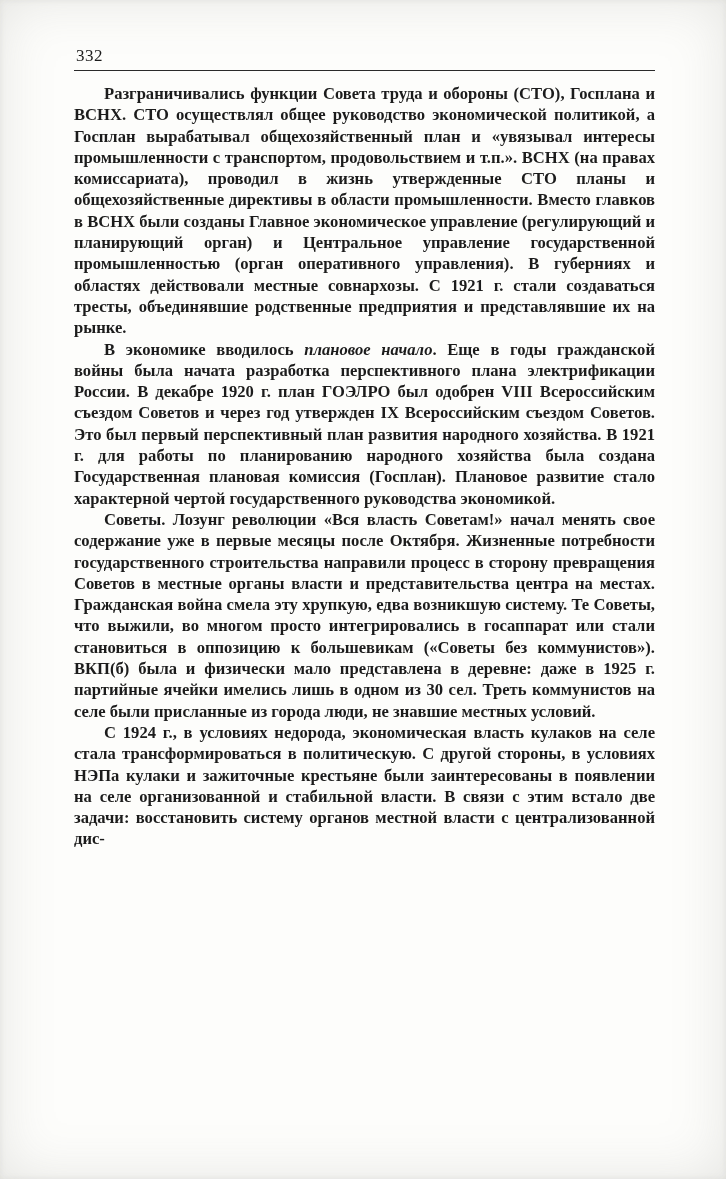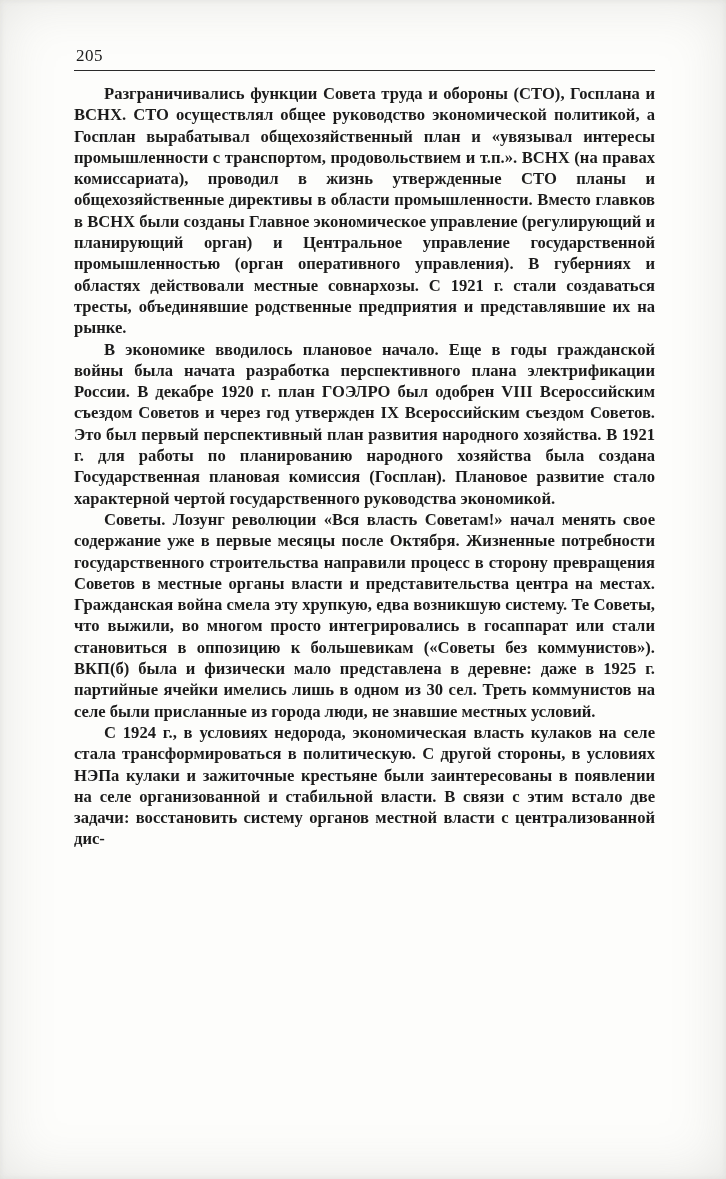--- a/index.html
+++ b/index.html
@@ -39,28 +39,28 @@
     text-justify: inter-word;
   }
   .para {
     margin: 0;
   }
   .para.indent {
     text-indent: 30px;
   }
   .run.normal { font-weight: bold; font-style: normal; }
   .run.bold { font-weight: bold; }
-  .run.bold-italic { font-weight: bold; }
+  .run.bold-italic { font-weight: bold; font-style: italic; }
 </style>
 </head>
 <body>
 
 <div class="scan-page">
   <div class="page-inner">
-    <div class="page-header">205</div>
+    <div class="page-header">332</div>
     <hr class="header-rule">
     <div class="body-text">
         <p class="para indent"><span class="run normal">Разграничивались функции Совета труда и обороны (СТО), Госплана и ВСНХ. СТО осуществлял общее руководство экономической политикой, а Госплан вырабатывал общехозяйственный план и «увязывал интересы промышленности с транспортом, продовольствием и т.п.». ВСНХ (на правах комиссариата), проводил в жизнь утвержденные СТО планы и общехозяйственные директивы в области промышленности. Вместо главков в ВСНХ были созданы Главное экономическое управление (регулирующий и планирующий орган) и Центральное управление государственной промышленностью (орган оперативного управления). В губерниях и областях действовали местные совнархозы. С 1921 г. стали создаваться тресты, объединявшие родственные предприятия и представлявшие их на рынке.</span></p>
         <p class="para indent"><span class="run normal">В экономике вводилось </span><span class="run bold-italic">плановое начало</span><span class="run normal">. Еще в годы гражданской войны была начата разработка перспективного плана электрификации России. В декабре 1920 г. план ГОЭЛРО был одобрен VIII Всероссийским съездом Советов и через год утвержден IX Всероссийским съездом Советов. Это был первый перспективный план развития народного хозяйства. В 1921 г. для работы по планированию народного хозяйства была создана Государственная плановая комиссия (Госплан). Плановое развитие стало характерной чертой государственного руководства экономикой.</span></p>
         <p class="para indent"><span class="run bold">Советы.</span><span class="run normal"> Лозунг революции «Вся власть Советам!» начал менять свое содержание уже в первые месяцы после Октября. Жизненные потребности государственного строительства направили процесс в сторону превращения Советов в местные органы власти и представительства центра на местах. Гражданская война смела эту хрупкую, едва возникшую систему. Те Советы, что выжили, во многом просто интегрировались в госаппарат или стали становиться в оппозицию к большевикам («Советы без коммунистов»). ВКП(б) была и физически мало представлена в деревне: даже в 1925 г. партийные ячейки имелись лишь в одном из 30 сел. Треть коммунистов на селе были присланные из города люди, не знавшие местных условий.</span></p>
         <p class="para indent"><span class="run normal">С 1924 г., в условиях недорода, экономическая власть кулаков на селе стала трансформироваться в политическую. С другой стороны, в условиях НЭПа кулаки и зажиточные крестьяне были заинтересованы в появлении на селе организованной и стабильной власти. В связи с этим встало две задачи: восстановить систему органов местной власти с централизованной дис-</span></p>
       </div>
   </div>
 </div>
 

